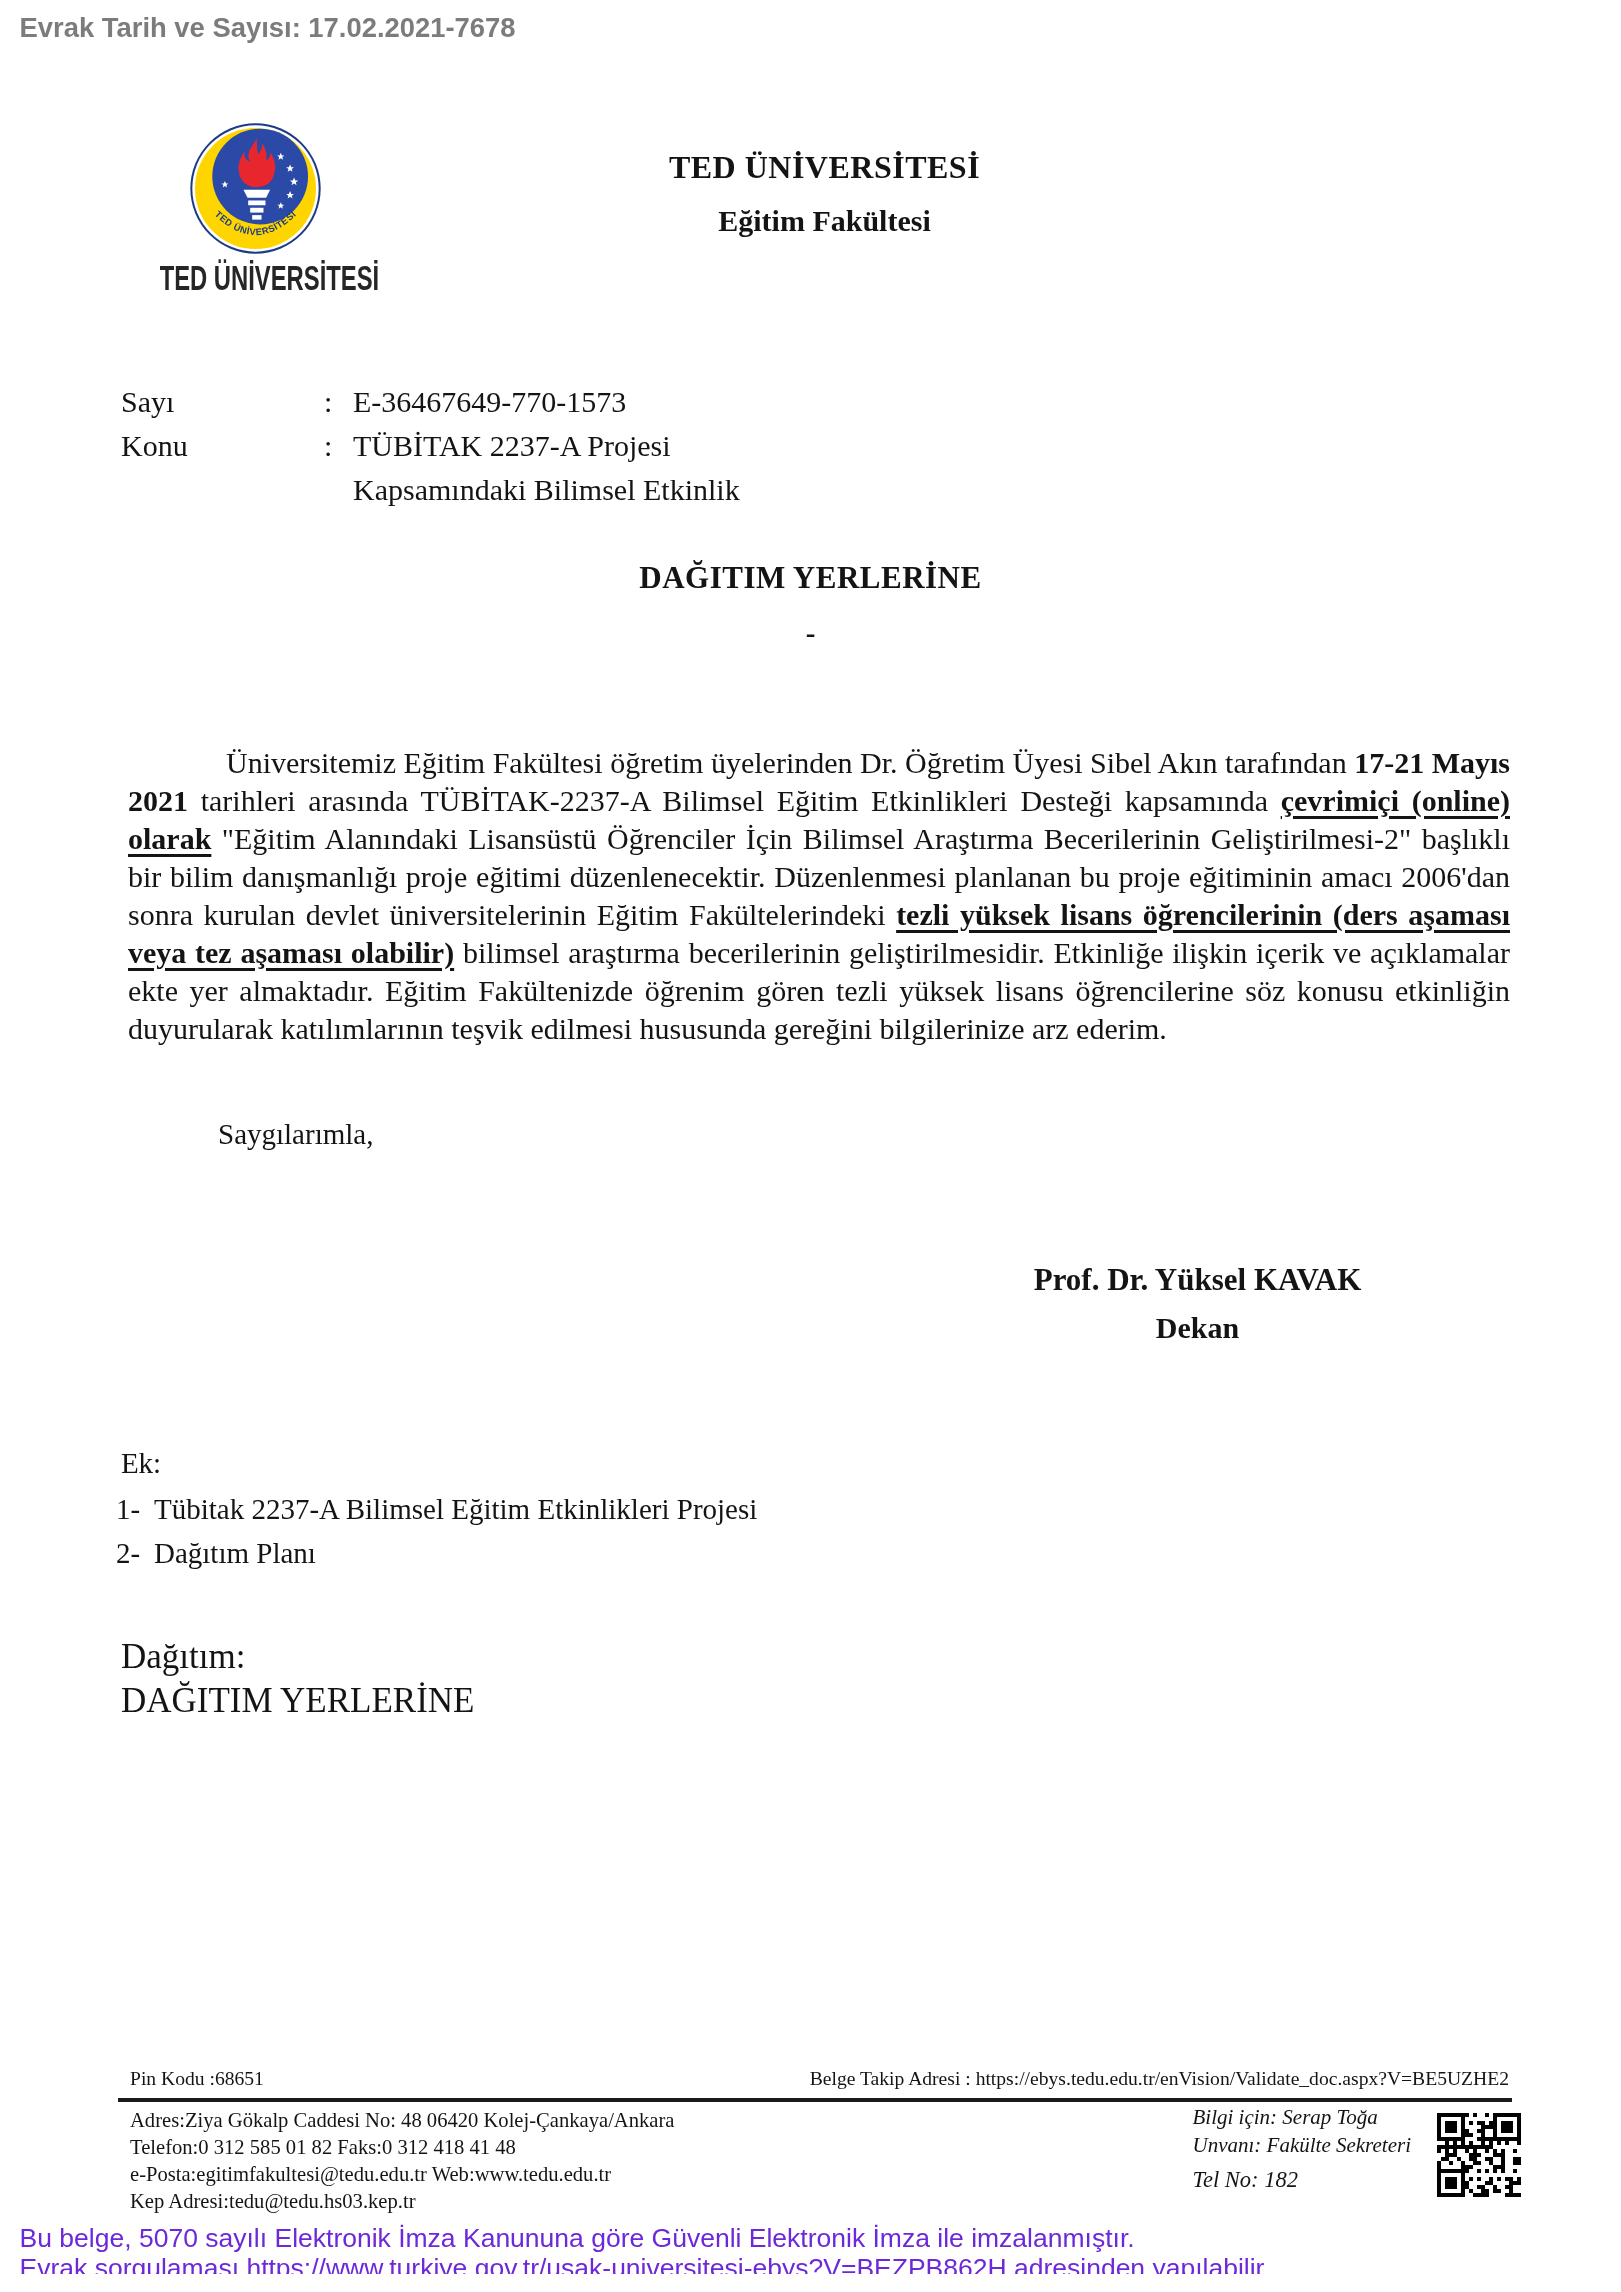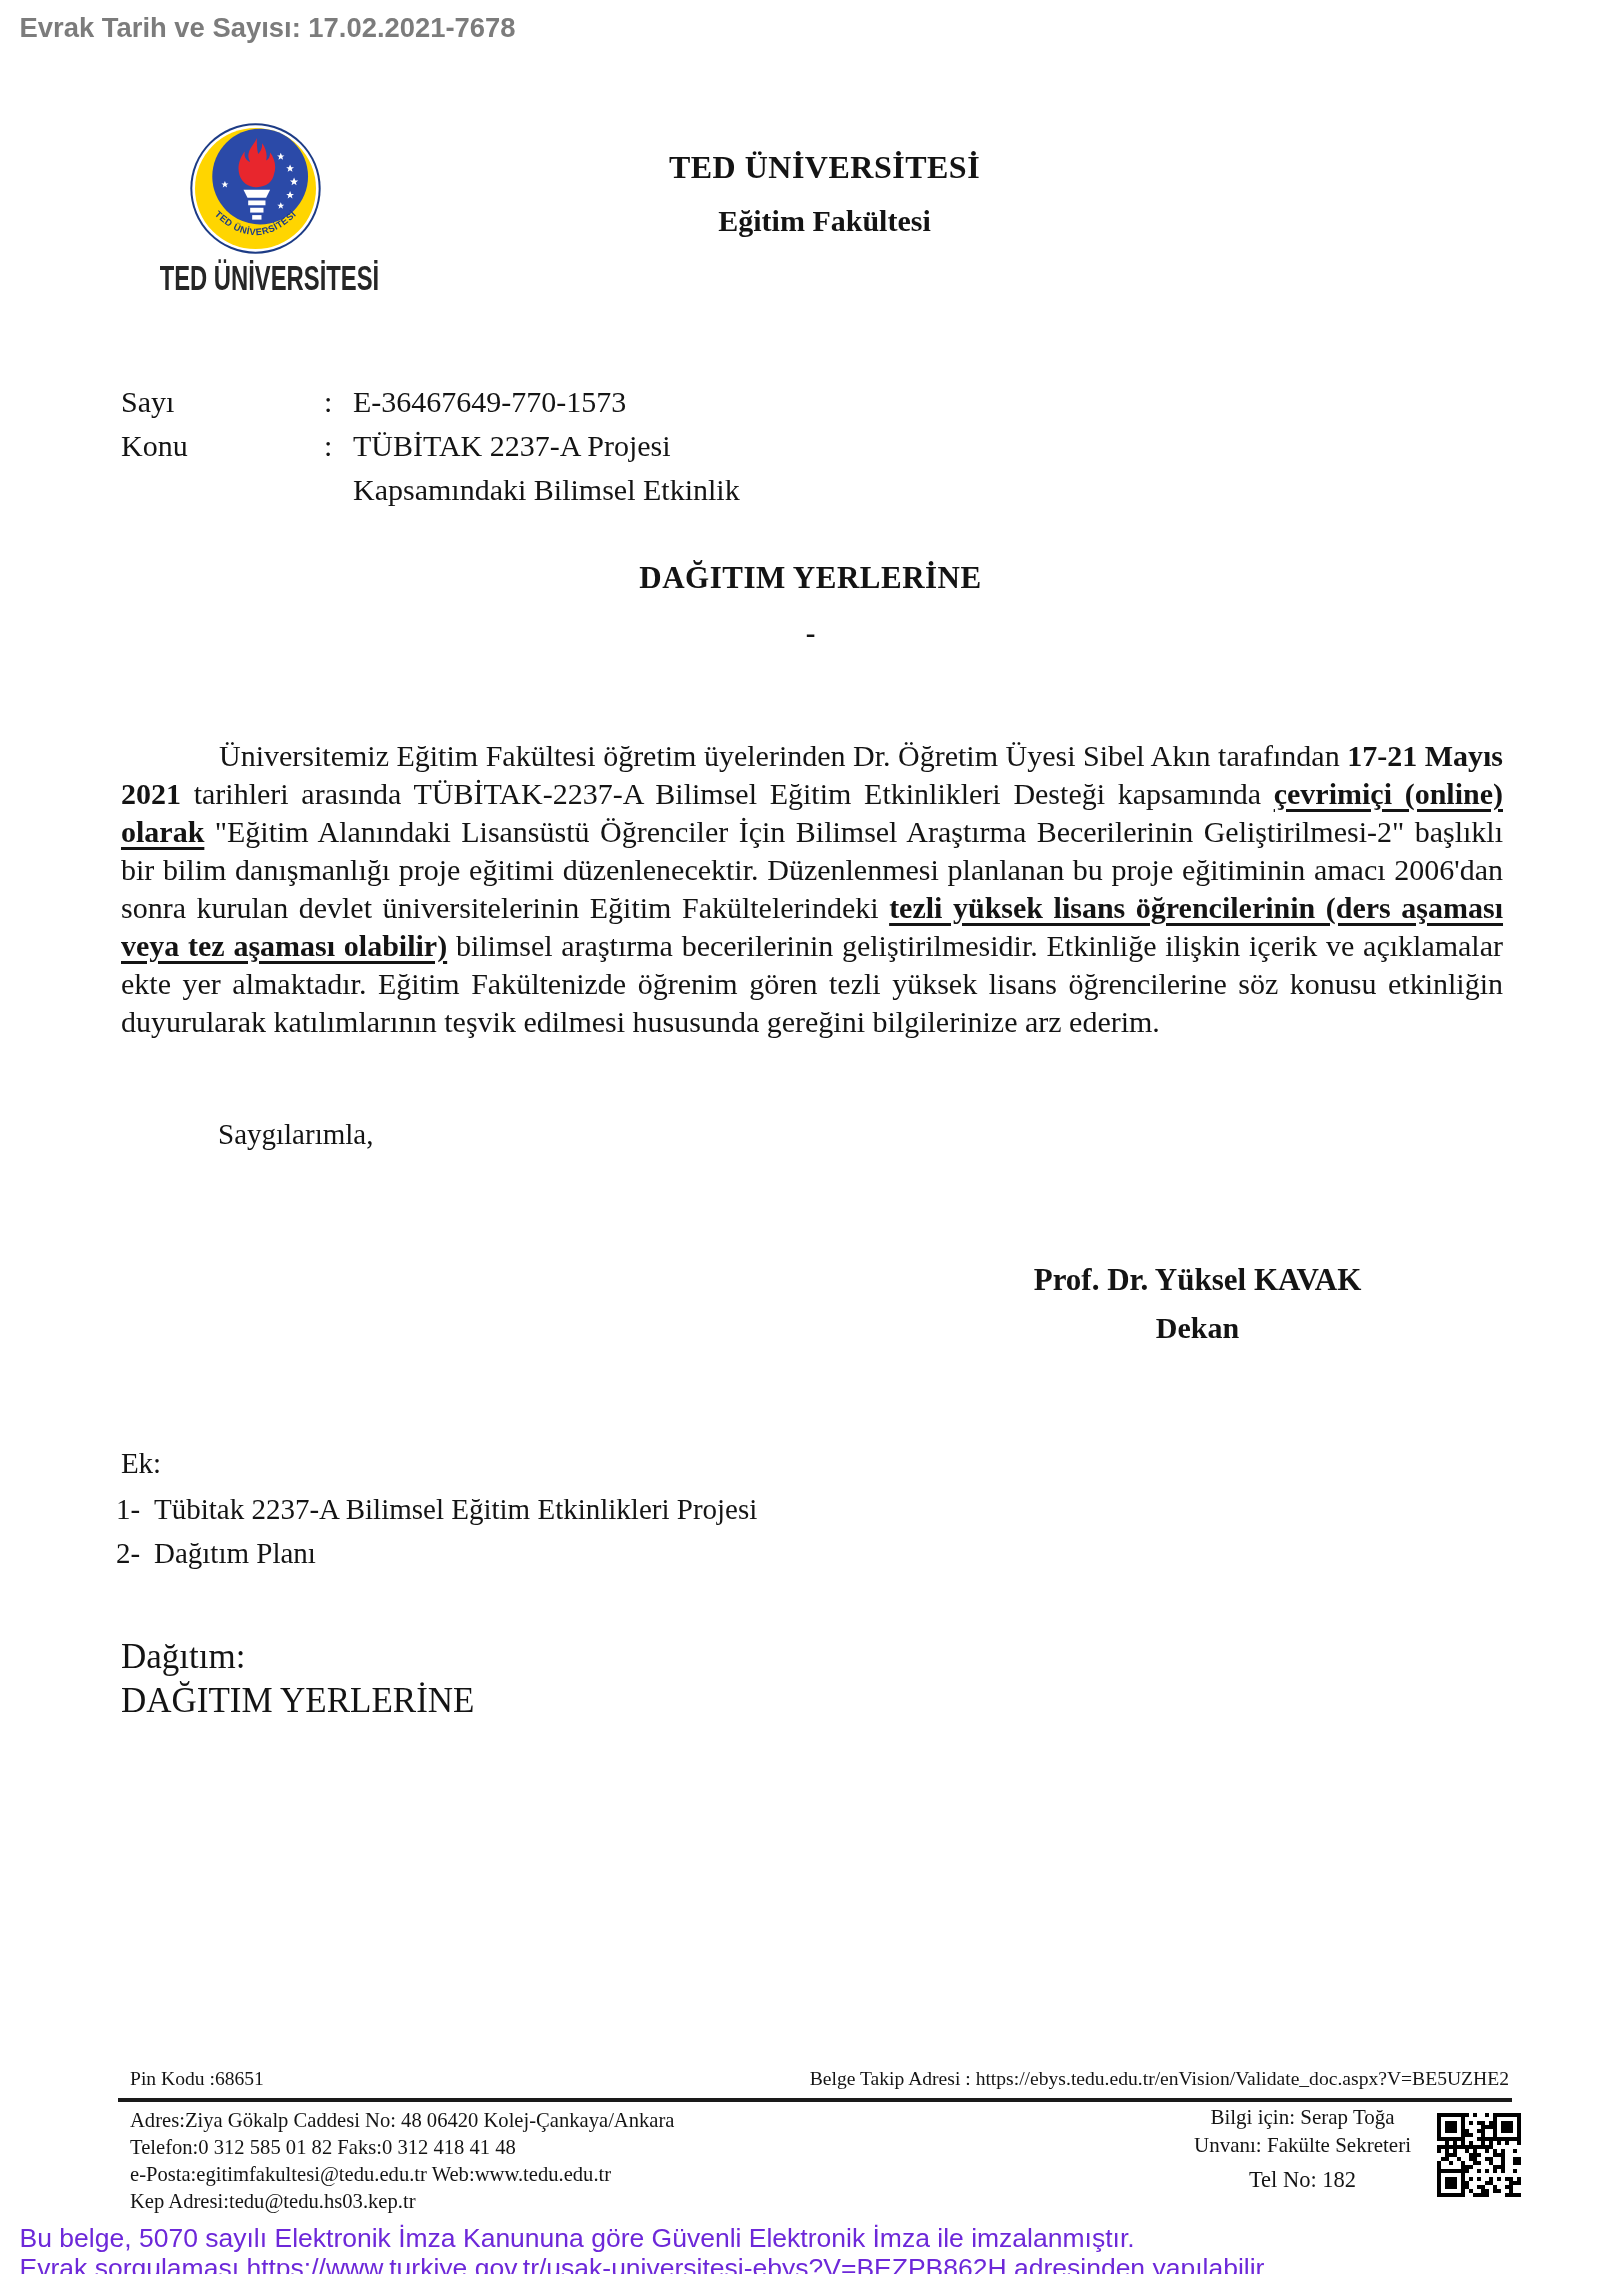--- a/index.html
+++ b/index.html
@@ -28,42 +28,42 @@
   .meta{position:absolute;left:121px;top:385px;font-size:30px;}
   .meta-row{display:grid;grid-template-columns:203px 29px auto;min-height:44px;}
   .meta-cont{display:grid;grid-template-columns:232px auto;min-height:44px;}
   
   .recipient-title{position:absolute;left:0;top:560px;width:1621px;text-align:center;
     font-size:31px;font-weight:bold;letter-spacing:0.5px;}
   .recipient-dash{position:absolute;left:0;top:617px;width:1621px;text-align:center;
     font-size:29px;font-weight:bold;}
   
   .body-text{
-    position:absolute;left:121px;top:737px;width:1382px;margin:0;
+    position:absolute;left:121px;top:737px;width:1382px;margin:7px;
     font-size:30px;line-height:38px;text-align:justify;text-indent:98px;
   }
   .b{font-weight:bold;}
   .bu{font-weight:bold;text-decoration:underline;text-decoration-thickness:2.5px;text-underline-offset:4.9px;}
   .salutation{position:absolute;left:218px;top:1118px;font-size:29px;}
   
   .signature{position:absolute;left:980px;top:1262px;width:435px;text-align:center;}
   .sig-name{font-size:31px;font-weight:bold;}
   .sig-title{font-size:30px;font-weight:bold;margin-top:12.7px;}
   
   .attachments{position:absolute;left:116px;top:1447px;font-size:29px;}
   .ek-label{margin-left:4.9px;margin-bottom:12.7px;}
   .ek-item{display:grid;grid-template-columns:38px auto;min-height:44px;}
   
   .distribution{position:absolute;left:121px;top:1635px;font-size:35px;line-height:44px;}
   
   .footer-topline{position:absolute;left:130px;top:2068px;width:1379px;
     display:flex;justify-content:space-between;font-size:19.6px;}
   .footer-rule{position:absolute;left:118px;top:2098px;width:1394px;height:3.9px;background:#1a1a1a;}
   .footer-address{position:absolute;left:130px;top:2107px;font-size:20.6px;line-height:27px;}
-  .footer-contact{position:absolute;right:210px;top:2103px;text-align:center;font-size:21px;line-height:28px;}
+  .footer-contact{position:absolute;right:210px;top:2103px;text-align:left;font-size:21px;line-height:28px;font-style:italic;}
   .footer-contact .tel{font-size:22.5px;margin-top:6.9px;}
   .qr{position:absolute;left:1437px;top:2113px;width:84px;height:84px;}
   
   .legal{position:absolute;left:19.6px;top:2223px;
     font-family:"Liberation Sans",sans-serif;font-weight:normal;
     font-size:26.5px;color:#6d28d9;line-height:30px;}
 </style>
 </head>
 <body>
 

